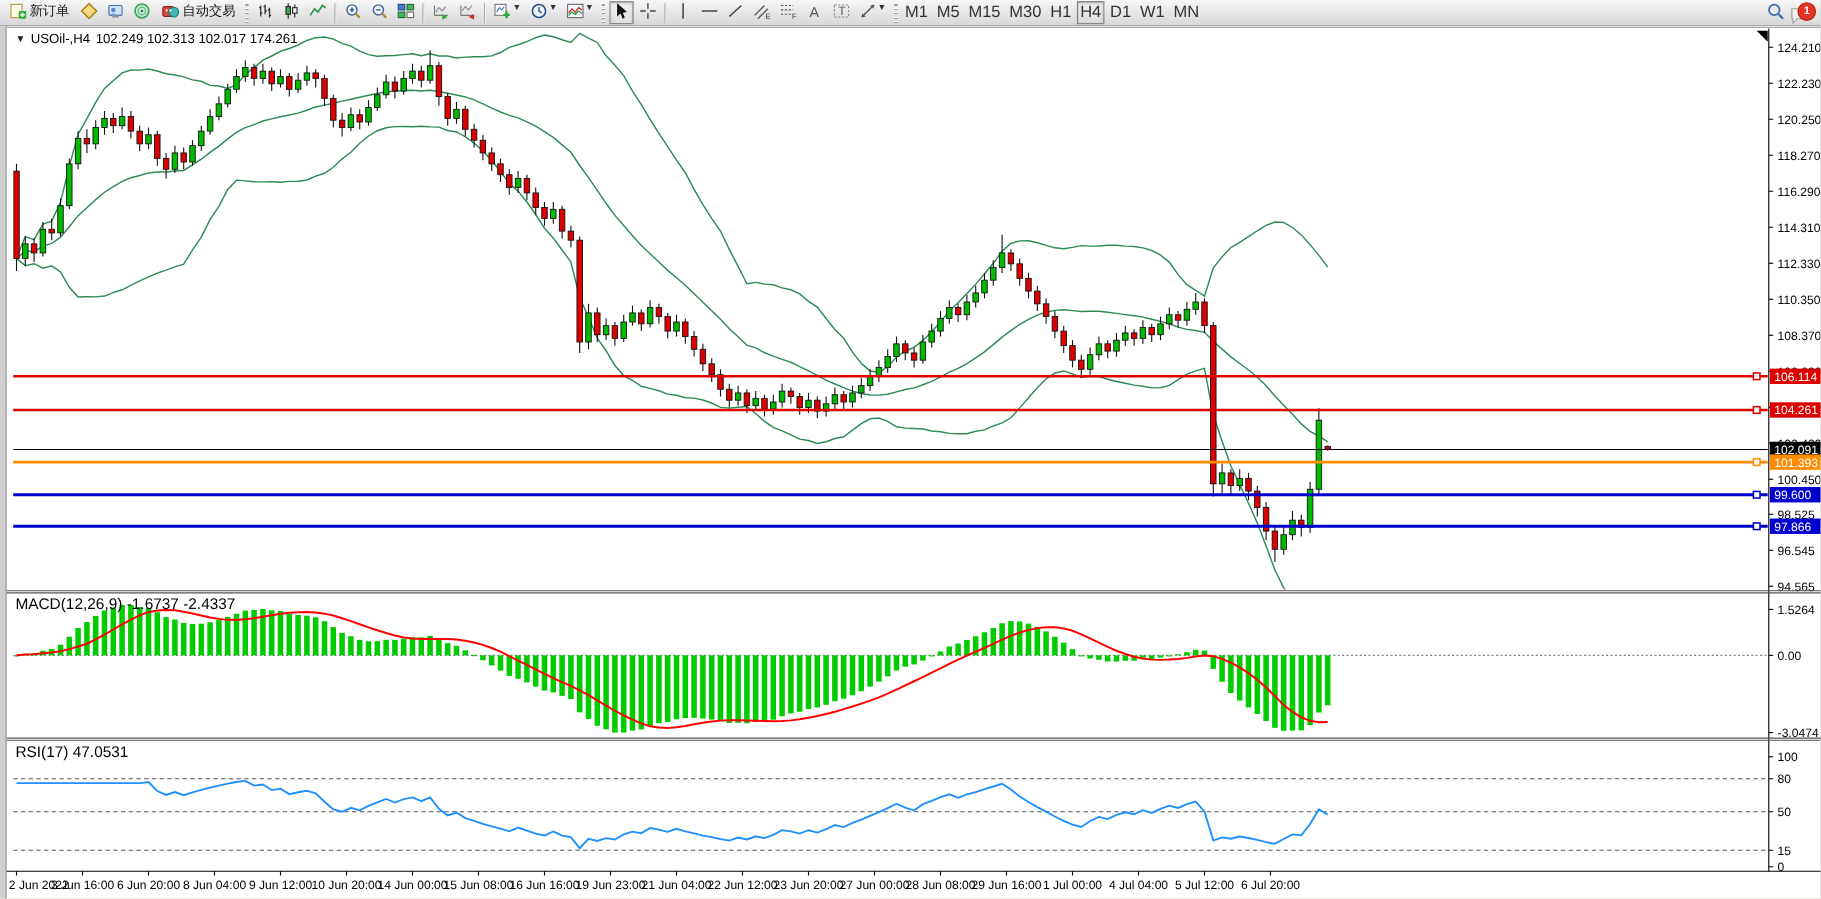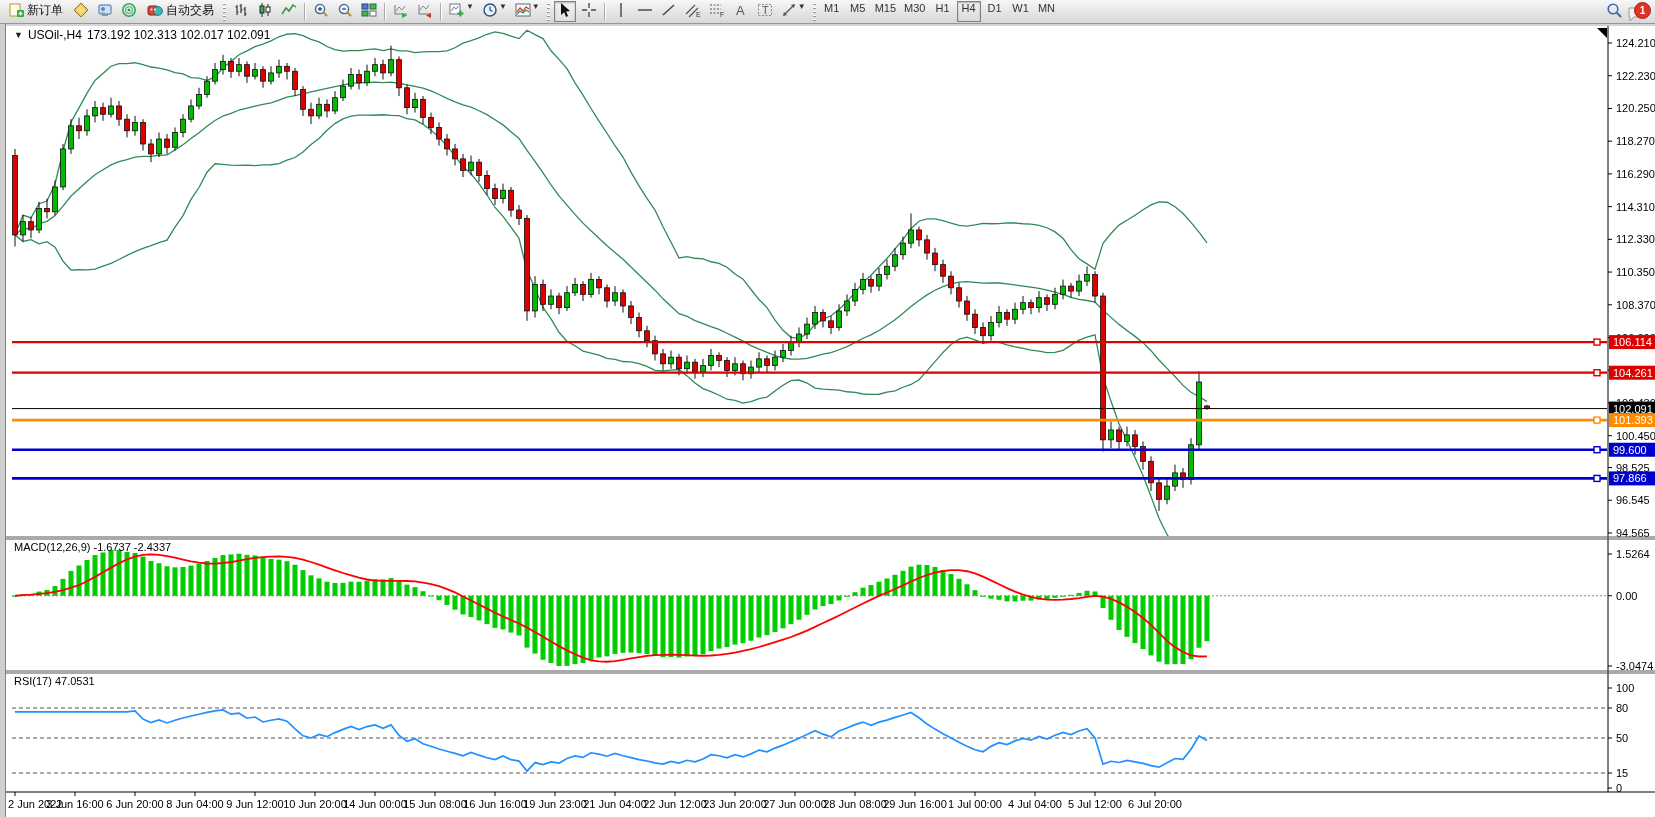--- a/index.html
+++ b/index.html
@@ -4,38 +4,38 @@
 <style>
   html,body{margin:0;padding:0;background:#d4d0c8;}
   body{width:1655px;height:817px;overflow:hidden;font-family:"Liberation Sans",sans-serif;position:relative;}
   
   .toolbar{height:24px;background:linear-gradient(#f7f7f7,#e3e3e3 60%,#d8d8d8);border-bottom:1px solid #979797;
            display:flex;align-items:center;padding:0 2px;box-sizing:border-box;white-space:nowrap;}
   .tb{display:inline-flex;align-items:flex-start;justify-content:center;height:21px;min-width:21px;margin:0 1px;
       border:1px solid transparent;background:transparent;font-family:"Liberation Sans",sans-serif;font-size:12px;
       color:#111;padding:0 2px;cursor:default;}
   .tb.withtext{padding:0 4px;gap:3px;}
-  .tb.tf{font-size:11px;color:#333;min-width:24px;}
+  .tb.tf{font-size:15px;color:#333;min-width:24px;}
   .tb.tf.active{border:1px solid #808080;background:linear-gradient(#efefef,#dcdcdc);box-shadow:inset 0 1px 2px rgba(0,0,0,.25);}
   .tb.pressed{border:1px solid #808080;background:linear-gradient(#f2f2f2,#e0e0e0);box-shadow:inset 0 1px 2px rgba(0,0,0,.25);}
   .sep{width:1px;height:18px;background:#a9a9a9;border-right:1px solid #fff;margin:0 3px;}
   .grip{width:3px;height:18px;margin:0 3px;background:repeating-linear-gradient(#fff 0 1px,#9a9a9a 1px 2px,transparent 2px 4px);}
   .caret{font-size:8px;color:#333;margin-left:1px;}
   .spacer{flex:1;}
   .badge{position:absolute;top:1px;right:2px;width:15px;height:15px;border-radius:50%;background:#e03323;color:#fff;
          font-size:10px;font-weight:bold;display:flex;align-items:center;justify-content:center;border:1px solid #b02010;}
   .chatwrap{position:relative;width:26px;height:22px;}
   
   .chartwin{position:absolute;left:0;top:24px;width:1655px;height:793px;background:#fff;
             border-left:5px solid #cfcfcf;box-sizing:border-box;}
   .chartwin .inner{position:absolute;left:0;top:0;width:1650px;height:793px;border-left:1px solid #808080;box-sizing:border-box;}
   .overlay{position:absolute;color:#000;font-size:12px;z-index:5;pointer-events:none;}
   #title-overlay{left:8px;top:4px;display:flex;align-items:center;gap:5px;}
   #title-overlay .tri{font-size:9px;color:#222;}
-  .panlabel{font-size:11px;color:#000;text-align:right;}
+  .panlabel{font-size:14px;color:#000;text-align:right;}
   svg text{font-family:"Liberation Sans",sans-serif;}
 </style>
 </head>
 <body>
 
 <div class="toolbar">
   <button class="tb withtext">
     <svg width="16" height="16" viewBox="0 0 16 16">
         <rect x="2" y="2" width="10" height="12" fill="#fffbe8" stroke="#b89a40"></rect>
         <rect x="9" y="8" width="7" height="7" rx="1" fill="#2fae3a"></rect>
@@ -253,21 +253,21 @@
       </svg>
     <span class="badge">1</span>
   </div>
 </div>
 
 <div class="chartwin">
   <div class="inner">
     <div class="overlay" id="title-overlay">
       <span class="tri">▼</span>
       <span>USOil-,H4</span>
-      <span>173.192 102.313 102.017 102.091</span>
+      <span>102.249 102.313 102.017 174.261</span>
     </div>
     <div class="overlay panlabel" style="left:8px;top:517px;">MACD(12,26,9) -1.6737 -2.4337</div>
     <div class="overlay panlabel" style="left:8px;top:651px;">RSI(17) 47.0531</div>
     <svg id="cv" width="1650" height="793">
         <defs>
           <clipPath id="mclip">
             <rect x="6" y="2" width="1595" height="510"></rect>
           </clipPath>
           <clipPath id="dclip">
             <rect x="6" y="516" width="1595" height="128"></rect>

